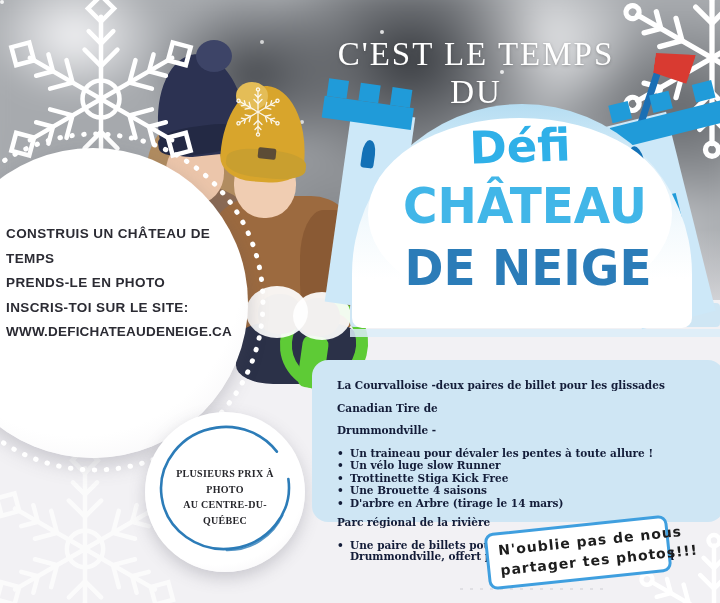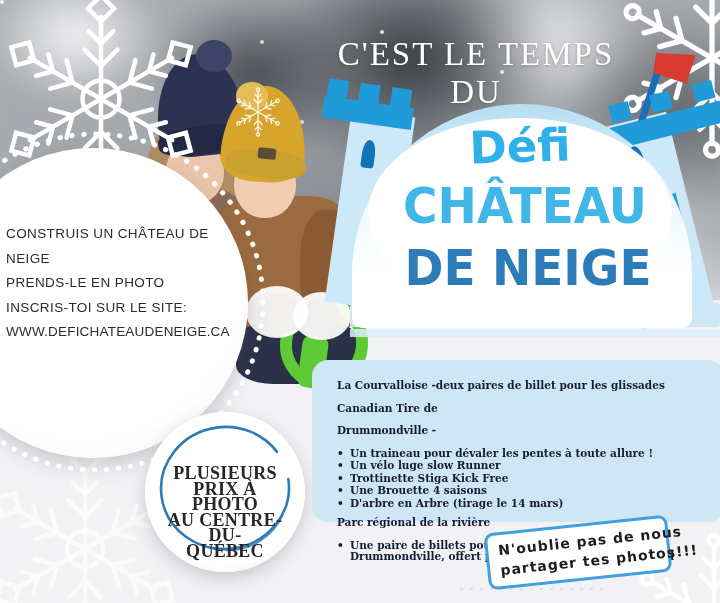--- a/index.html
+++ b/index.html
@@ -100,30 +100,30 @@
     font-family:"DejaVu Sans",sans-serif;font-weight:bold;font-size:45px;transform:rotate(-2deg);}
   .logo-chateau{left:358px;top:178px;width:334px;text-align:center;color:#41b6e8;
     font-family:"DejaVu Sans",sans-serif;font-weight:bold;font-size:47px;transform:scaleY(1.05);}
   .logo-deneige{left:356px;top:240px;width:344px;text-align:center;color:#2b7cb8;
     font-family:"DejaVu Sans",sans-serif;font-weight:bold;font-size:47px;transform:scaleY(1.05);}
 
   
   .instr-circle{left:-62px;top:148px;width:310px;height:310px;border-radius:50%;
     background:radial-gradient(circle at 45% 40%, #fff 65%, #efeef1 100%);
     box-shadow:0 8px 20px rgba(80,80,95,.25);}
-  .instr-text{left:6px;top:222px;width:240px;color:#2b2b33;font-size:13.5px;font-weight:400;
+  .instr-text{left:6px;top:222px;width:240px;color:#2b2b33;font-size:13.5px;font-weight:700;
     letter-spacing:.4px;line-height:24.5px;}
   .instr-text .url{letter-spacing:.2px;}
 
   
   .prize-circle{left:145px;top:412px;width:160px;height:160px;border-radius:50%;
     background:radial-gradient(circle at 45% 40%, #fff 68%, #eceaee 100%);
     box-shadow:0 6px 16px rgba(80,80,95,.25);}
   .prize-text{left:155px;top:466px;width:140px;text-align:center;color:#26262b;
-    font-family:"Liberation Serif",serif;font-weight:bold;font-size:18px;
+    font-family:"Liberation Serif",serif;font-weight:bold;font-size:10px;
     letter-spacing:.3px;line-height:15.5px;}
 
   
   .panel{left:312px;top:360px;width:412px;height:162px;background:#cfe6f4;border-radius:16px;
     box-sizing:border-box;padding:9px 14px 8px 14px;color:#131c38;
     font-family:"DejaVu Serif",serif;font-weight:bold;font-size:10.5px;line-height:1.1;}
   .panel p{margin:11px;}
   .panel .intro{margin-bottom:9px;}
   .panel ul{margin:1px 0 0 0;padding:0 0 0 24px;list-style:none;}
   .panel li{position:relative;margin:0 0 1px 0;}
@@ -257,21 +257,21 @@
     <div class="abs logo-chateau">CHÂTEAU</div>
     <div class="abs logo-deneige">DE NEIGE</div>
   </div>
 
   <div class="abs instr-circle"></div>
   <svg class="abs" style="left:-75px;top:130px" width="350" height="350">
     <circle cx="170" cy="172" r="168" fill="none" stroke="#ffffff" stroke-width="5" stroke-linecap="round" stroke-dasharray="0.5 11.5"></circle>
   </svg>
   <div class="abs instr-text">
     <div>CONSTRUIS UN CHÂTEAU DE</div>
-    <div>NEIGE</div>
+    <div>TEMPS</div>
     <div>PRENDS-LE EN PHOTO</div>
     <div>INSCRIS-TOI SUR LE SITE:</div>
     <div class="url">WWW.DEFICHATEAUDENEIGE.CA</div>
   </div>
 
   <div class="abs prize-circle"></div>
   <svg class="abs" style="left:145px;top:412px" width="160" height="160">
     <ellipse cx="80" cy="76" rx="64" ry="61" fill="none" stroke="#2c7cb8" stroke-width="2.6" transform="rotate(-8 80 76)" stroke-dasharray="362 30" stroke-linecap="round"></ellipse>
     <ellipse cx="81" cy="78" rx="62" ry="60" fill="none" stroke="#2c7cb8" stroke-width="1.8" transform="rotate(24 81 78)" stroke-dasharray="70 330" stroke-linecap="round" opacity=".8"></ellipse>
   </svg>

